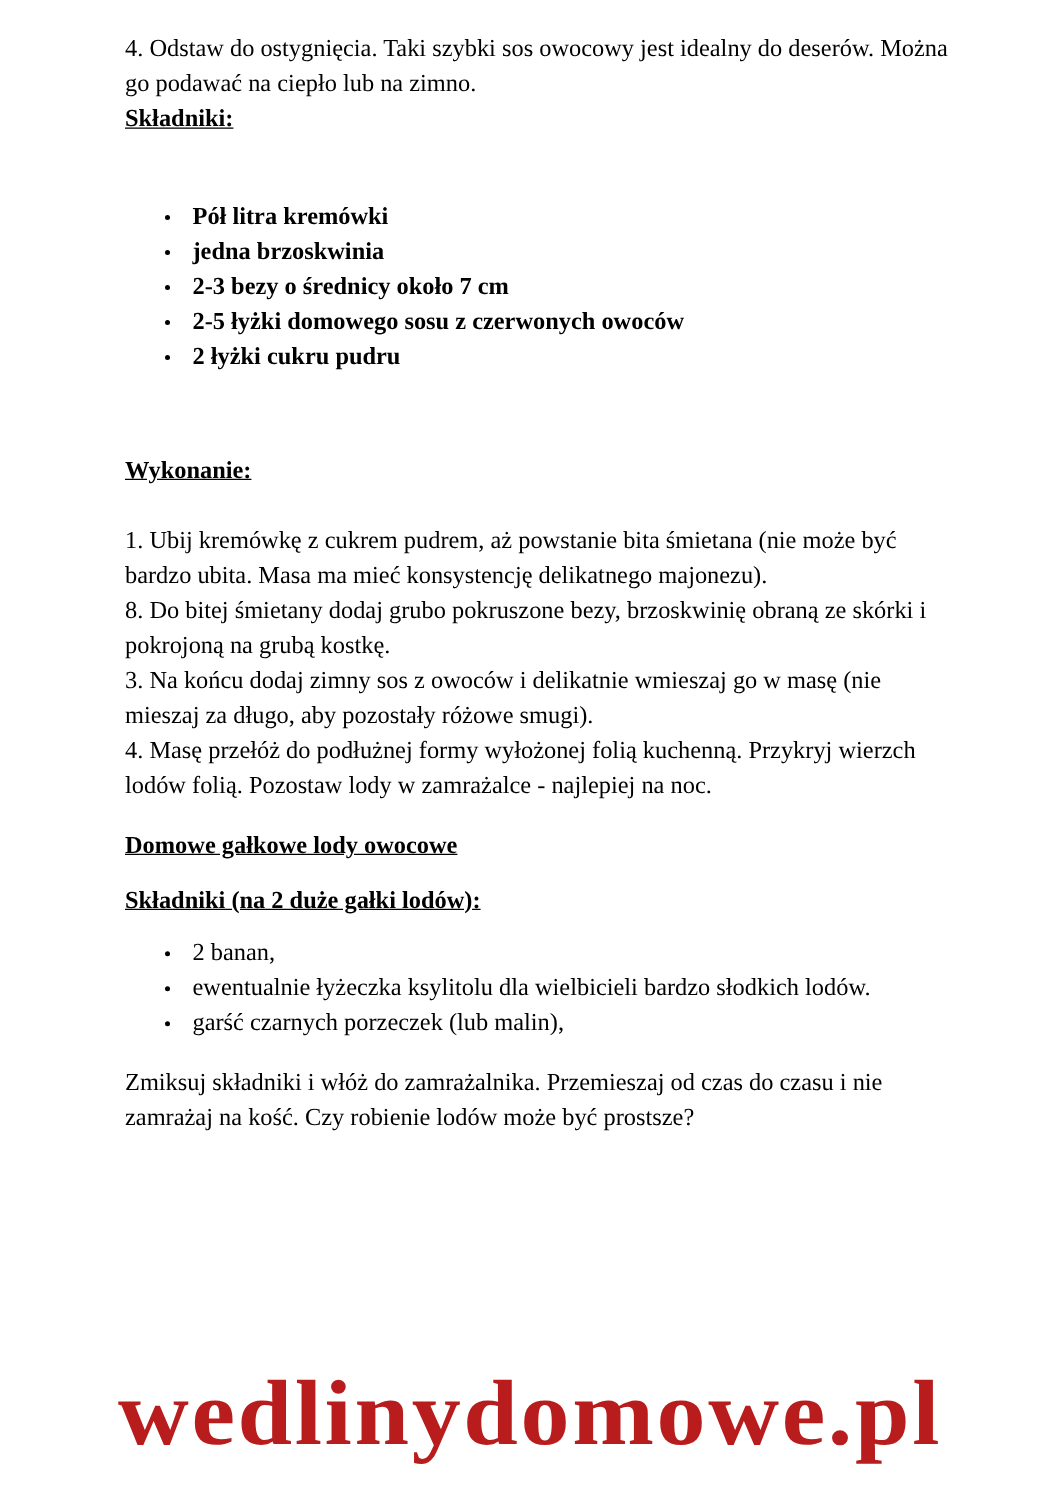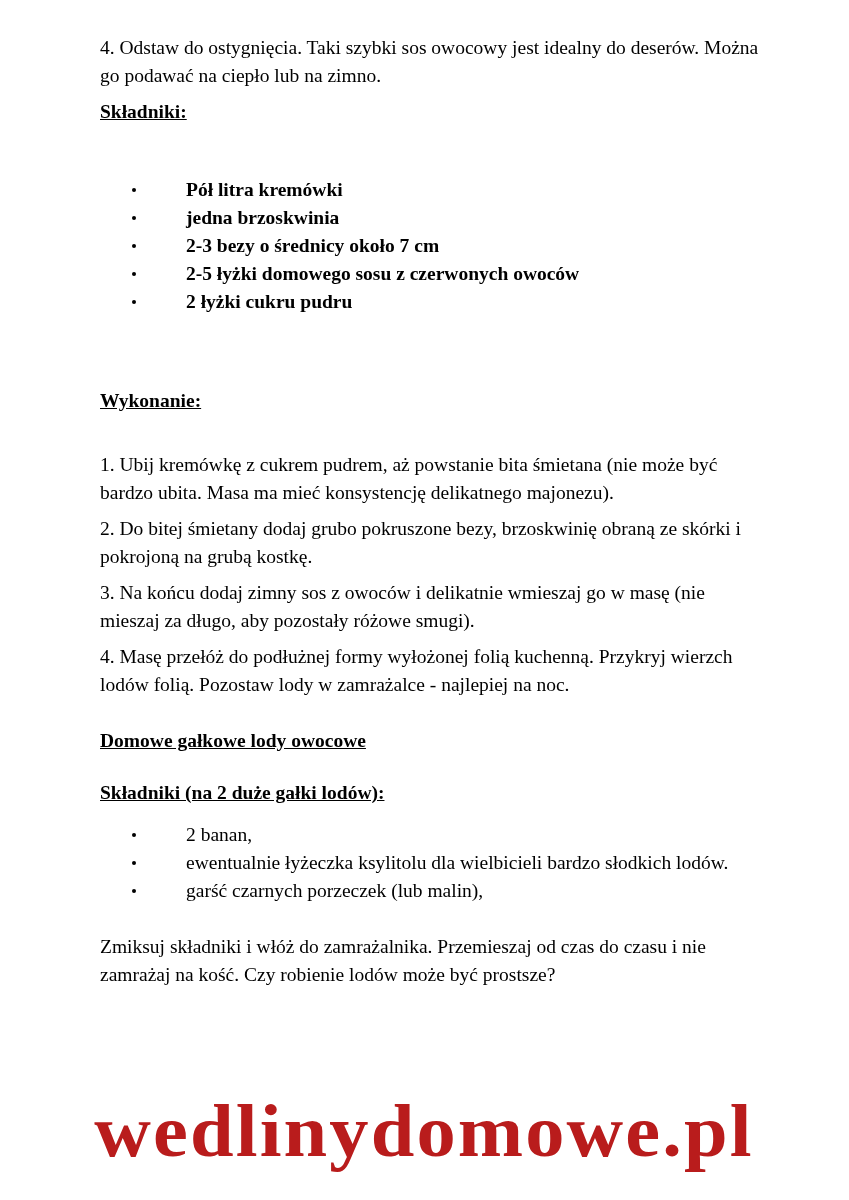--- a/index.html
+++ b/index.html
@@ -22,21 +22,21 @@
     height: 1200px;
     background: #fff;
   }
   .content {
     position: absolute;
     left: 100px;
     top: 26px;
     width: 660px;
   }
   p.para {
-    margin: 8px 0 0 0;
+    margin: 0 0 0 0;
     font-size: 19.5px;
     line-height: 28px;
     text-align: left;
   }
   p.bold {
     font-weight: bold;
   }
   .spacer-xl { height: 50px; }
 
   ul.bullets {
@@ -58,21 +58,20 @@
     width: 4px;
     height: 4px;
     background: #000;
     border-radius: 50%;
   }
   ul.bullets.bold li {
     font-weight: bold;
   }
   ul.bullets li .li-text {
     display: inline;
-    margin-left: 32px;
   }
 
   .heading {
     font-weight: bold;
     font-size: 19.5px;
     line-height: 28px;
     text-decoration: underline;
   }
 
   .watermark {
@@ -114,21 +113,21 @@
       <li><span class="li-text">2 łyżki cukru pudru</span></li>
     </ul>
 
     <div style="height:63px"></div>
 
     <p class="para bold heading">Wykonanie:</p>
 
     <div style="height:28px"></div>
 
     <p class="para">1. Ubij kremówkę z cukrem pudrem, aż powstanie bita śmietana (nie może być bardzo ubita. Masa ma mieć konsystencję delikatnego majonezu).</p>
-    <p class="para">2. Do bitej śmietany dodaj grubo pokruszone bezy, brzoskwinię obraną ze skórki i pokrojoną na grubą kostkę.</p>
+    <p class="para">8. Do bitej śmietany dodaj grubo pokruszone bezy, brzoskwinię obraną ze skórki i pokrojoną na grubą kostkę.</p>
     <p class="para">3. Na końcu dodaj zimny sos z owoców i delikatnie wmieszaj go w masę (nie mieszaj za długo, aby pozostały różowe smugi).</p>
     <p class="para">4. Masę przełóż do podłużnej formy wyłożonej folią kuchenną. Przykryj wierzch lodów folią. Pozostaw lody w zamrażalce - najlepiej na noc.</p>
 
     <div style="height:20px"></div>
 
     <p class="para bold heading">Domowe gałkowe lody owocowe</p>
 
     <div style="height:16px"></div>
 
     <p class="para bold heading">Składniki (na 2 duże gałki lodów):</p>

